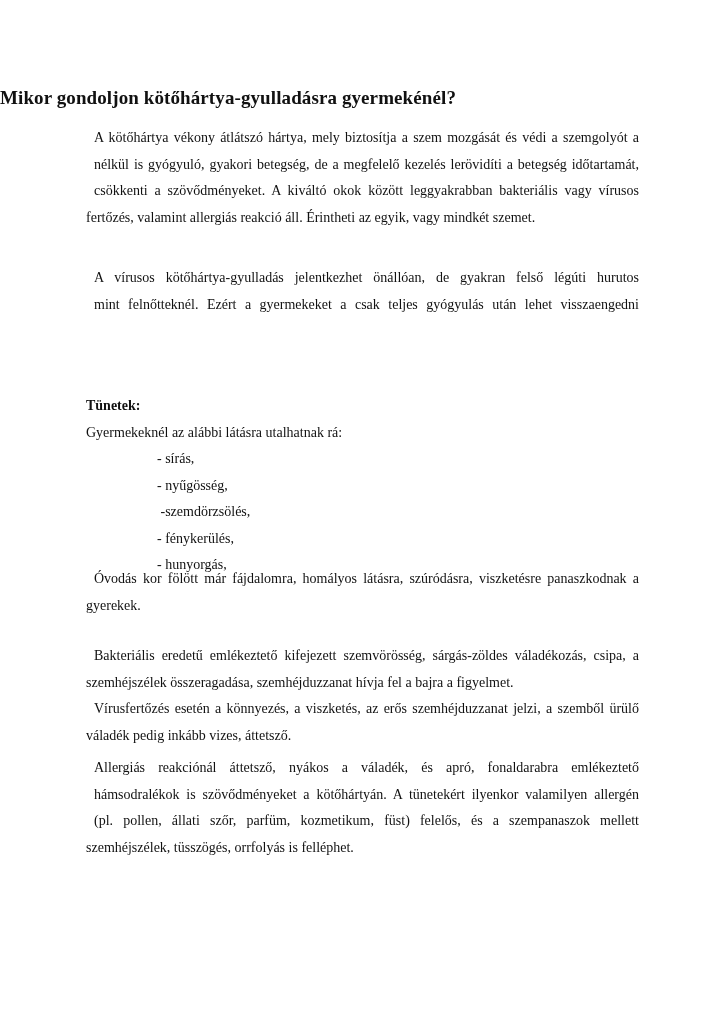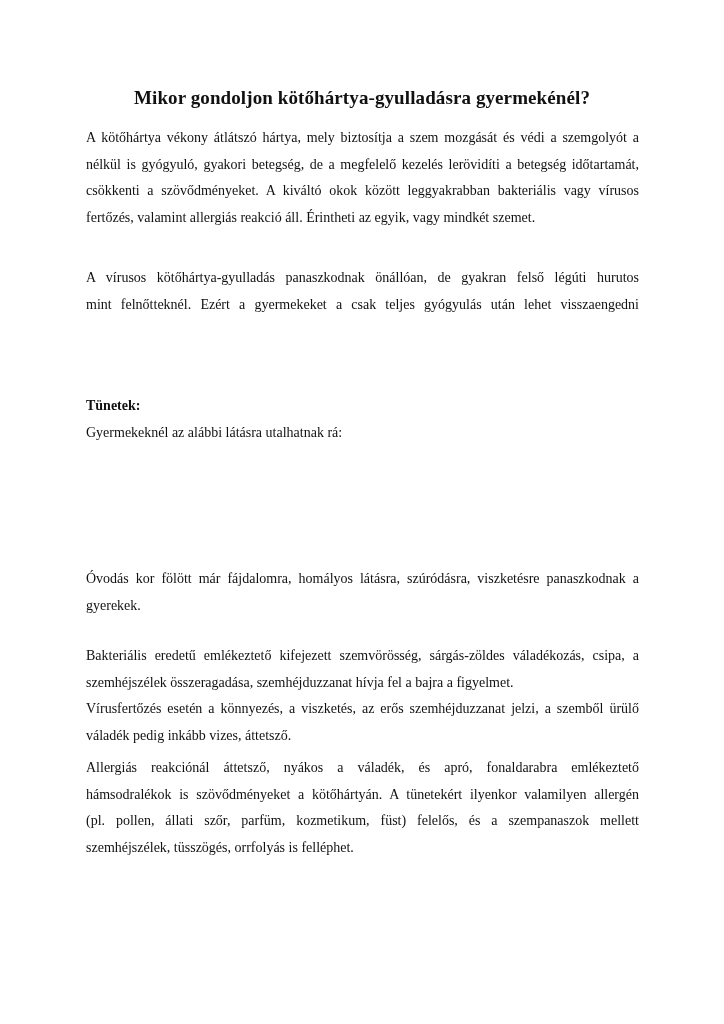--- a/index.html
+++ b/index.html
@@ -21,21 +21,20 @@
       top: 0;
       width: 724px;
       height: 1024px;
       background: #ffffff;
     }
     .title {
       position: absolute;
       left: 0;
       top: 86px;
       width: 724px;
-      text-align: center;
       font-weight: bold;
       font-size: 19px;
       line-height: 24px;
       letter-spacing: 0.1px;
     }
     .text-block {
       position: absolute;
       left: 86px;
       width: 553px;
       font-size: 14px;
@@ -44,20 +43,21 @@
     }
     .line {
       display: block;
       white-space: nowrap;
     }
     .jline {
       display: block;
       text-align: justify;
       text-align-last: justify;
       white-space: normal;
+      margin-left: 8px;
     }
     .heading {
       font-weight: bold;
       font-family: Liberation Serif, serif;
     }
     .list {
       position: absolute;
       left: 157px;
       font-size: 14px;
       line-height: 26.5px;
@@ -78,29 +78,36 @@
   <div class="title">Mikor gondoljon kötőhártya-gyulladásra gyermekénél?</div>
 
   <div class="text-block" style="top:125px;">
     <span class="jline">A kötőhártya vékony átlátszó hártya, mely biztosítja a szem mozgását és védi a szemgolyót a</span>
     <span class="jline">nélkül is gyógyuló, gyakori betegség, de a megfelelő kezelés lerövidíti a betegség időtartamát,</span>
     <span class="jline">csökkenti a szövődményeket. A kiváltó okok között leggyakrabban bakteriális vagy vírusos</span>
     <span class="line">fertőzés, valamint allergiás reakció áll. Érintheti az egyik, vagy mindkét szemet.</span>
   </div>
 
   <div class="text-block" style="top:265px;">
-    <span class="jline">A vírusos kötőhártya-gyulladás panaszkodnak önállóan, de gyakran felső légúti hurutos</span>
+    <span class="jline">A vírusos kötőhártya-gyulladás jelentkezhet önállóan, de gyakran felső légúti hurutos</span>
     <span class="jline">mint felnőtteknél. Ezért a gyermekeket a csak teljes gyógyulás után lehet visszaengedni</span>
   </div>
 
   <div class="text-block" style="top:393px;">
     <span class="line heading">Tünetek:</span>
     <span class="line">Gyermekeknél az alábbi látásra utalhatnak rá:</span>
   </div>
 
+  <ul class="list" style="top:446px;">
+    <li>- sírás,</li>
+    <li>- nyűgösség,</li>
+    <li style="white-space:pre;"> -szemdörzsölés,</li>
+    <li>- fénykerülés,</li>
+    <li>- hunyorgás,</li>
+  </ul>
 
   <div class="text-block" style="top:566px;">
     <span class="jline">Óvodás kor fölött már fájdalomra, homályos látásra, szúródásra, viszketésre panaszkodnak a</span>
     <span class="line">gyerekek.</span>
   </div>
 
   <div class="text-block" style="top:643px;">
     <span class="jline">Bakteriális eredetű emlékeztető kifejezett szemvörösség, sárgás-zöldes váladékozás, csipa, a</span>
     <span class="line">szemhéjszélek összeragadása, szemhéjduzzanat hívja fel a bajra a figyelmet.</span>
   </div>

